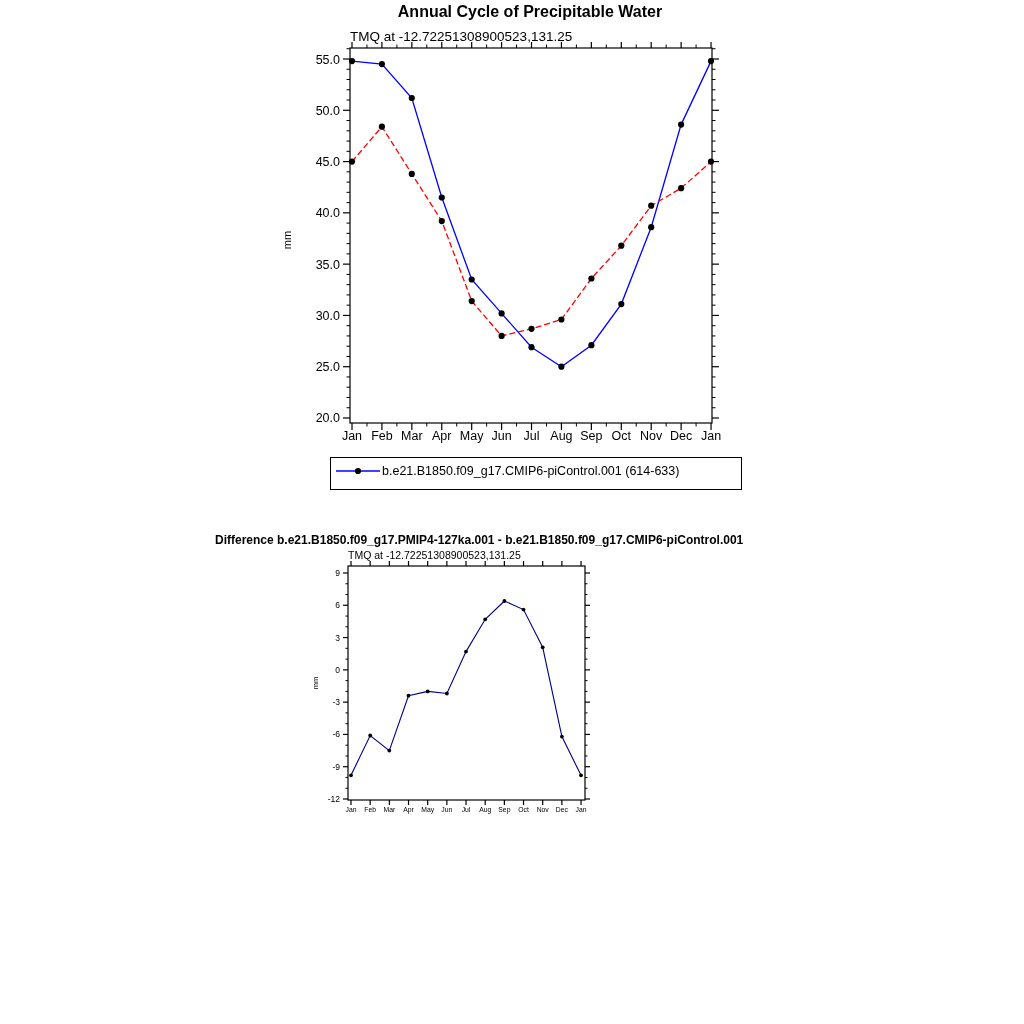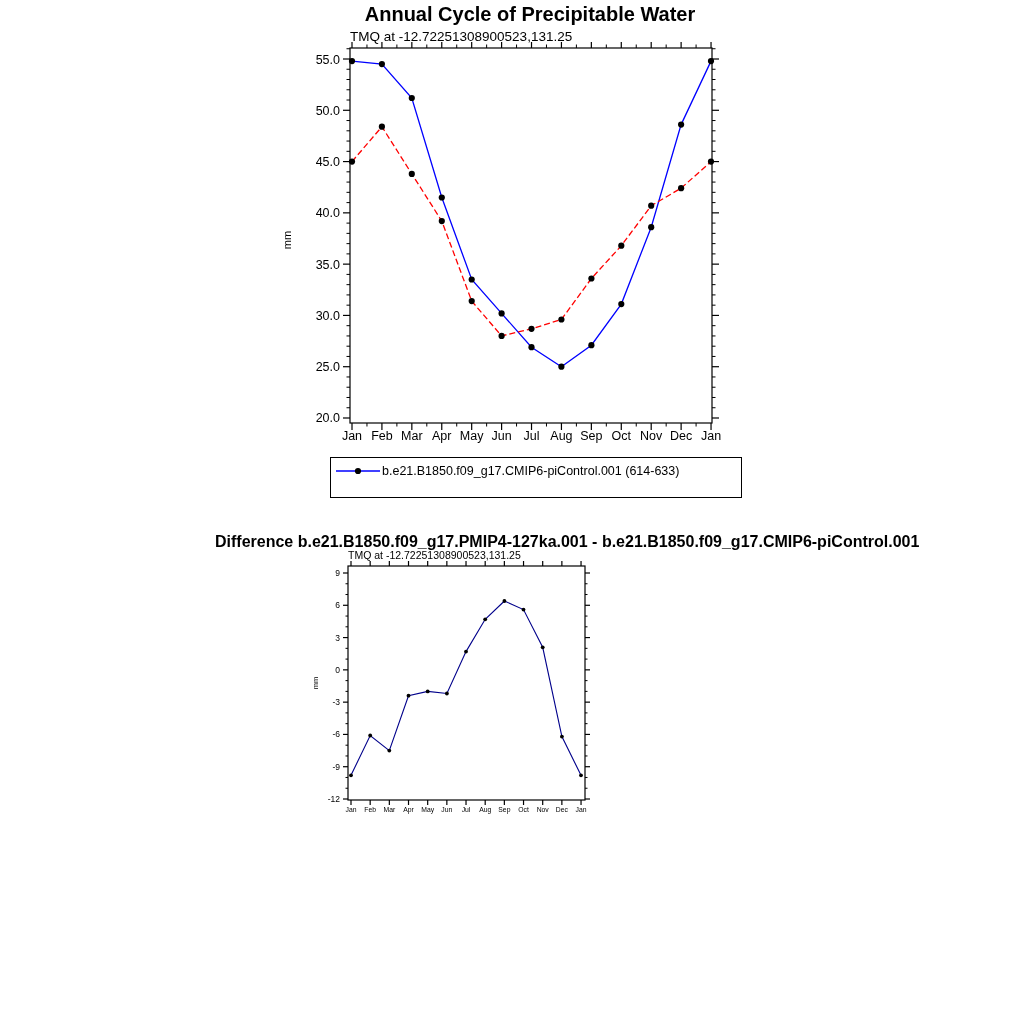--- a/index.html
+++ b/index.html
@@ -1,23 +1,23 @@
 <!DOCTYPE html>
 <html><head>
 <meta charset="utf-8">
 <style>
   html,body{margin:0;padding:0;background:#fff}
   .page{position:relative;width:1024px;height:1024px;background:#fff;font-family:"Liberation Sans",sans-serif;color:#000;overflow:hidden}
   .abs{position:absolute}
-  .main-title{font-weight:bold;font-size:20px;text-align:center;white-space:nowrap}
+  .main-title{font-weight:bold;font-size:16px;text-align:center;white-space:nowrap}
   .main-subtitle{font-size:13.5px;white-space:nowrap}
-  .legend{border:1px solid #000;background:#fff;padding:2px 0 16px 3px}
+  .legend{border:1px solid #000;background:#fff;padding:2px 0 8px 3px}
   .legend-row{display:flex;align-items:center;height:21px}
   .legend-label{font-size:12.5px;white-space:nowrap}
-  .diff-title{font-weight:bold;font-size:16px;text-align:right;white-space:nowrap}
+  .diff-title{font-weight:bold;font-size:12px;text-align:right;white-space:nowrap}
   .diff-subtitle{font-size:10.5px;white-space:nowrap}
   svg text{fill:#000;font-family:"Liberation Sans",sans-serif}
 </style>
 </head>
 <body>
 
 <div class="page">
 
   <div class="abs main-title" style="left:280px;top:3px;width:500px">Annual Cycle of Precipitable Water</div>
   <div class="abs main-subtitle" style="left:350px;top:29px">TMQ at -12.72251308900523,131.25</div>

